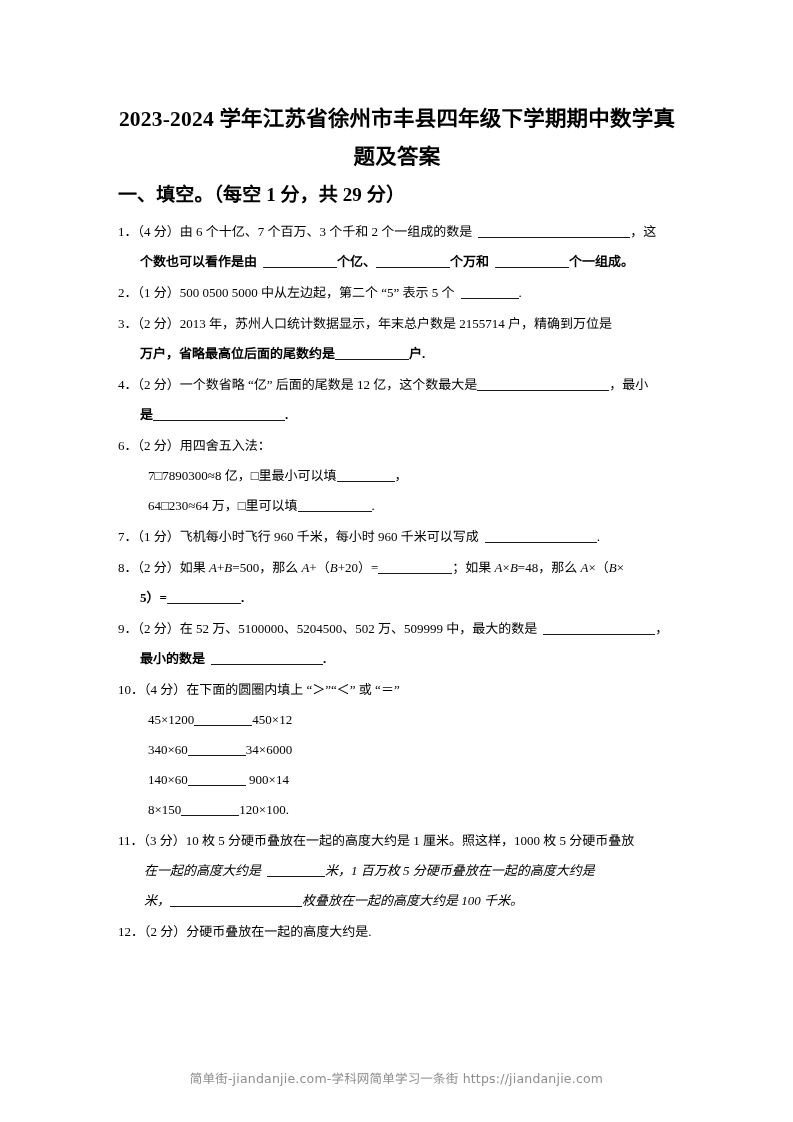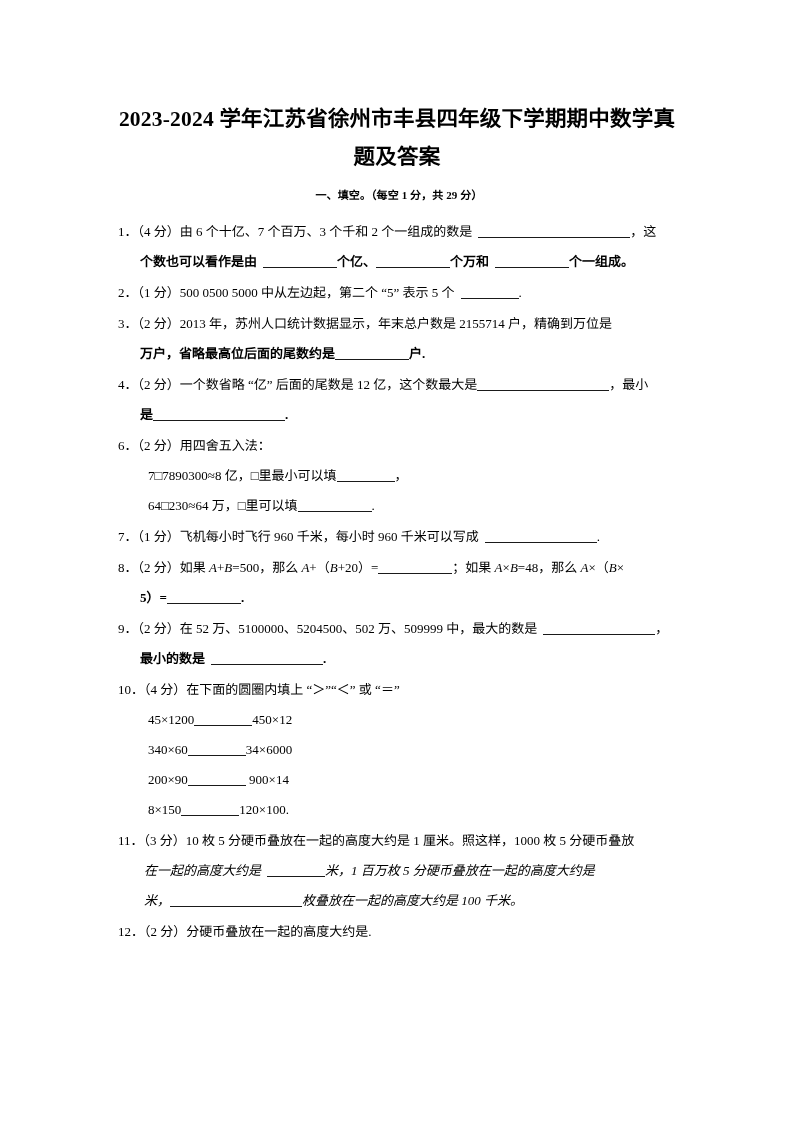--- a/index.html
+++ b/index.html
@@ -40,26 +40,25 @@
 
   
   .content {
     position: absolute;
     left: 118px;
     top: 185px;
     width: 562px;
   }
 
   .section-head {
-    font-size: 11px;
+    font-size: 19px;
     font-weight: bold;
     line-height: 20px;
     margin-bottom: 12px;
     letter-spacing: 0.1px;
-    text-align: center;
   }
 
   .q {
     font-size: 13px;
     line-height: 30px;
     margin-bottom: 1px;
     text-align: justify;
     text-justify: inter-ideograph;
   }
   .q-line { display: block; }
@@ -192,21 +191,21 @@
       <span class="q-line">
         <span>10</span>．<span>（4 分）</span><span>在下面的圆圈内填上 “＞”“＜” 或 “＝”</span>
       </span>
       <span class="sub-line">
         <span>45×1200</span><span class="blank b-s"></span><span>450×12</span>
       </span>
       <span class="sub-line">
         <span>340×60</span><span class="blank b-s"></span><span>34×6000</span>
       </span>
       <span class="sub-line">
-        <span>200×90</span><span class="blank b-s"></span><span> 900×14</span>
+        <span>140×60</span><span class="blank b-s"></span><span> 900×14</span>
       </span>
       <span class="sub-line">
         <span>8×150</span><span class="blank b-s"></span><span>120×100.</span>
       </span>
     </div>
 
     <div class="q">
       <span class="q-line">
         <span>11</span>．<span>（3 分）</span><span>10 枚 5 分硬币叠放在一起的高度大约是 1 厘米。照这样，1000 枚 5 分硬币叠放</span>
       </span>
@@ -219,14 +218,15 @@
     </div>
 
     <div class="q">
       <span class="q-line">
         <span>12</span>．<span>（2 分）</span><span>分硬币叠放在一起的高度大约是.</span>
       </span>
     </div>
 
   </div>
 
+  <div class="footer">简单街-jiandanjie.com-学科网简单学习一条街 https://jiandanjie.com</div>
 
 </div>
 
 </body></html>

